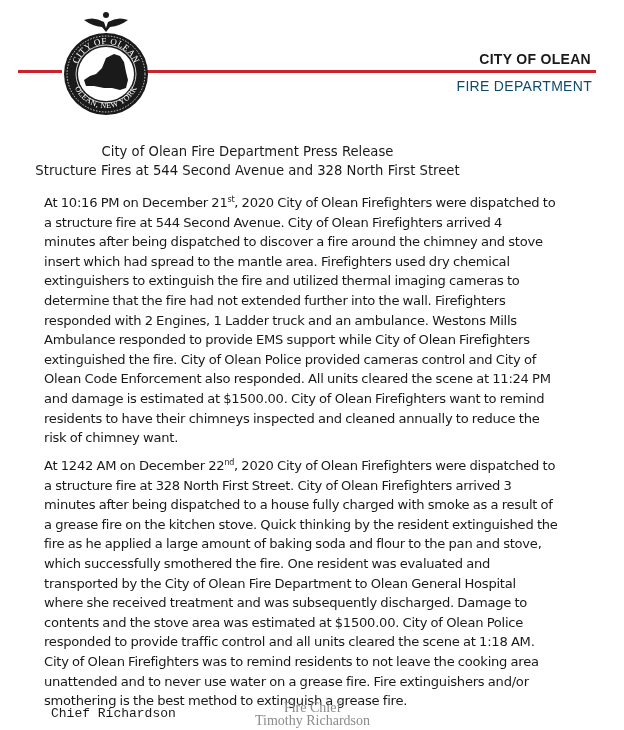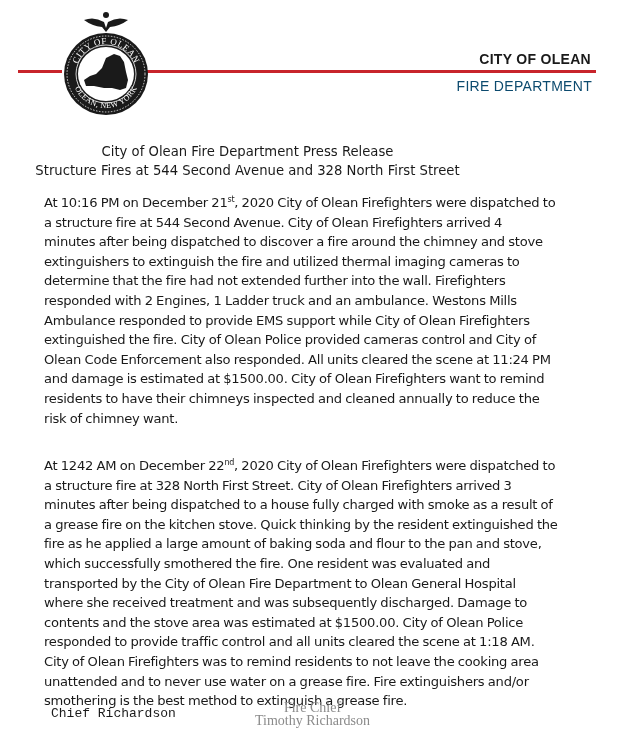--- a/index.html
+++ b/index.html
@@ -58,20 +58,21 @@
 
 <div class="title-block">
   <div>City of Olean Fire Department Press Release</div>
   <div>Structure Fires at 544 Second Avenue and 328 North First Street</div>
 </div>
 
 <div class="body-text p1">
   <span class="line"><span>At 10:16 PM on December 21</span><sup>st</sup><span>, 2020 City of Olean Firefighters were dispatched to</span></span>
   <span class="line">a structure fire at 544 Second Avenue.  City of Olean Firefighters arrived 4</span>
   <span class="line">minutes after being dispatched to discover a fire around the chimney and stove</span>
+  <span class="line">insert which had spread to the mantle area.  Firefighters used dry chemical</span>
   <span class="line">extinguishers to extinguish the fire and utilized thermal imaging cameras to</span>
   <span class="line">determine that the fire had not extended further into the wall.  Firefighters</span>
   <span class="line">responded with 2 Engines, 1 Ladder truck and an ambulance.  Westons Mills</span>
   <span class="line">Ambulance responded to provide EMS support while City of Olean Firefighters</span>
   <span class="line">extinguished the fire.  City of Olean Police provided cameras control and City of</span>
   <span class="line">Olean Code Enforcement also responded.  All units cleared the scene at 11:24 PM</span>
   <span class="line">and damage is estimated at $1500.00.  City of Olean Firefighters want to remind</span>
   <span class="line">residents to have their chimneys inspected and cleaned annually to reduce the</span>
   <span class="line">risk of chimney want.</span>
 </div>

